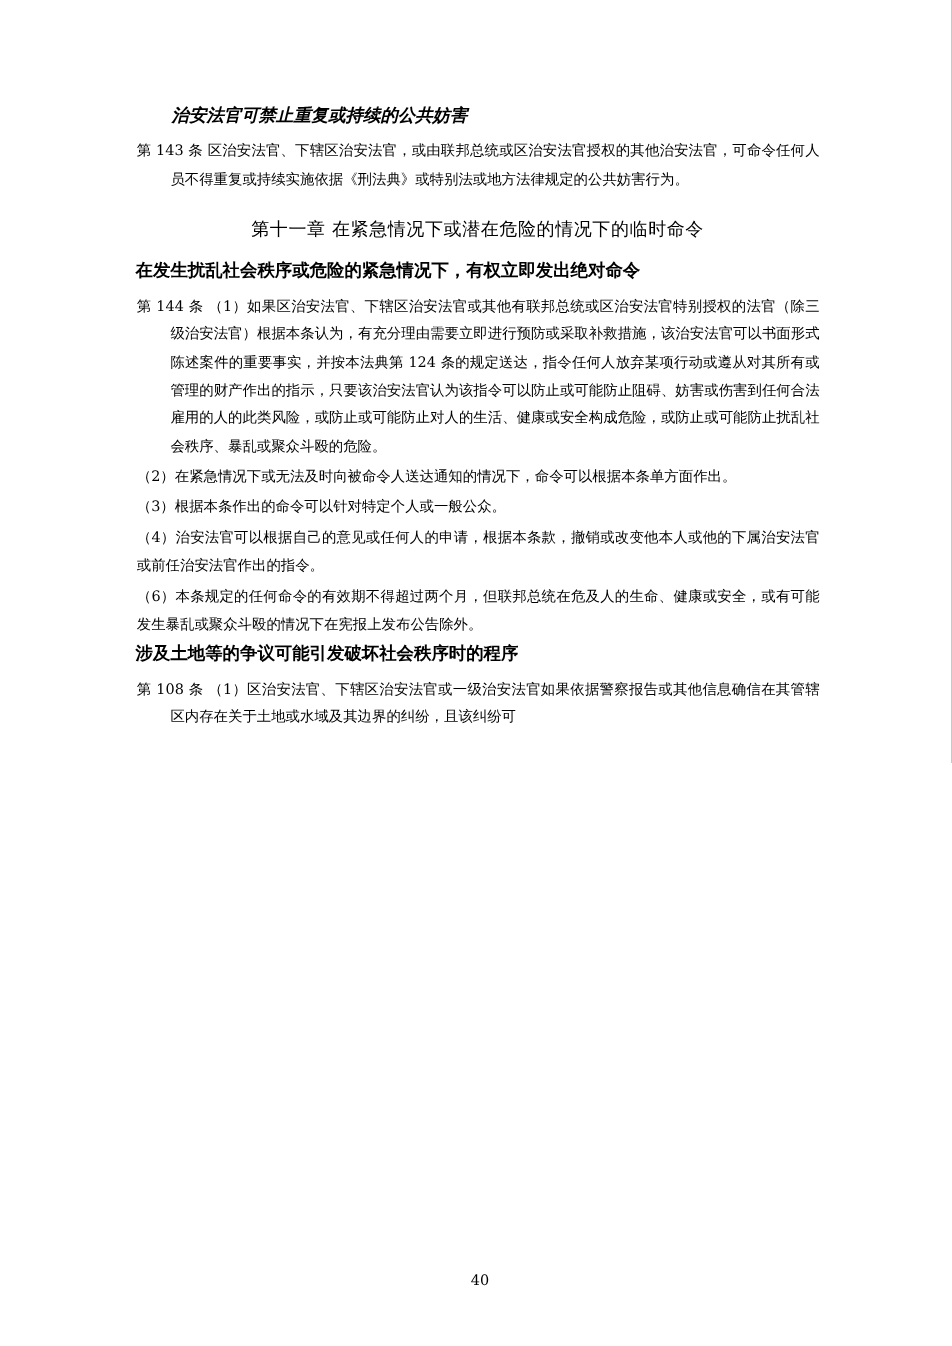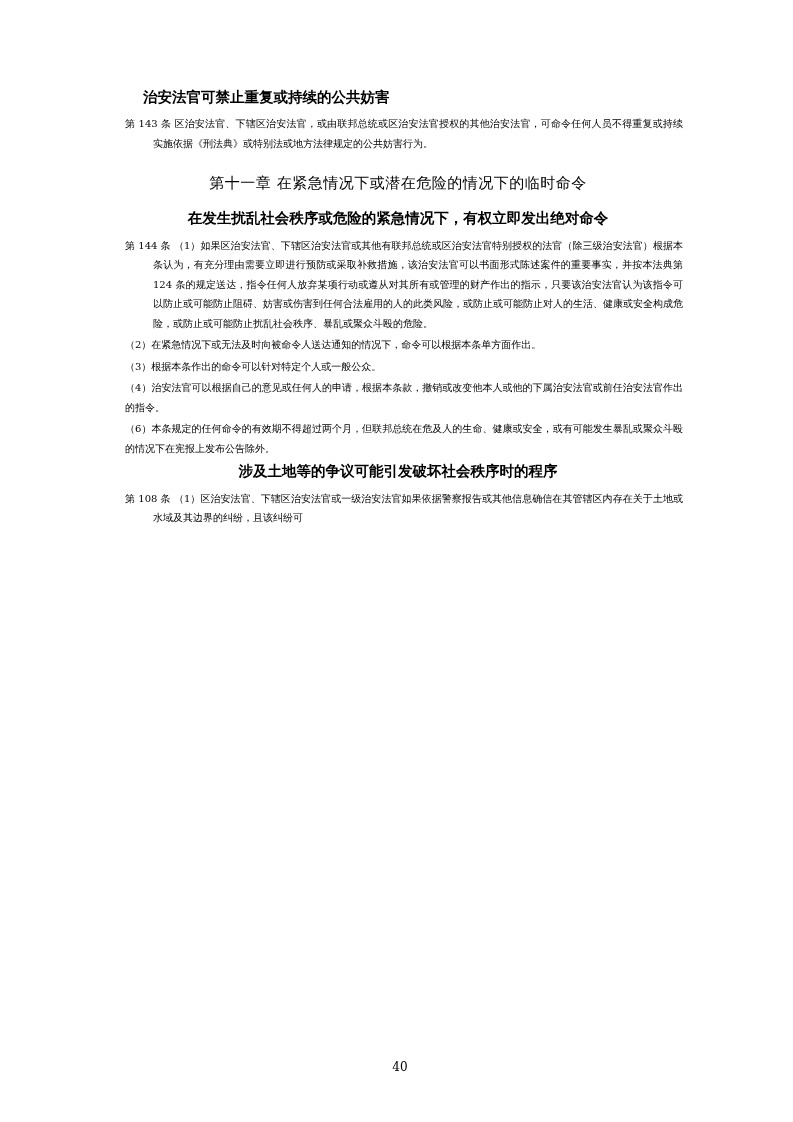--- a/index.html
+++ b/index.html
@@ -21,38 +21,38 @@
   .content {
     position: absolute;
     left: 113px;
     top: 86px;
     width: 570px;
   }
   .heading-bold {
     font-weight: bold;
     font-size: 14.5px;
     line-height: 1.55;
-    text-align: center;
     margin: 0 0 6px 0;
   }
   .heading-bold.left-ind {
     text-align: left;
     padding-left: 30px;
+    font-style: italic;
   }
   .chapter-title {
     font-size: 15px;
     line-height: 1.6;
     text-align: center;
     margin: 18px 0 12px 0;
     letter-spacing: 0.5px;
   }
   .para {
-    font-size: 10px;
+    font-size: 12px;
     line-height: 1.95;
-    margin: 0 0 2px 12px;
+    margin: 0 0 2px 1px;
     text-align: justify;
     text-justify: inter-ideograph;
   }
   .para.hang-indent {
     padding-left: 28px;
     text-indent: -28px;
   }
   .para.indent1 {
     text-indent: 0;
   }

